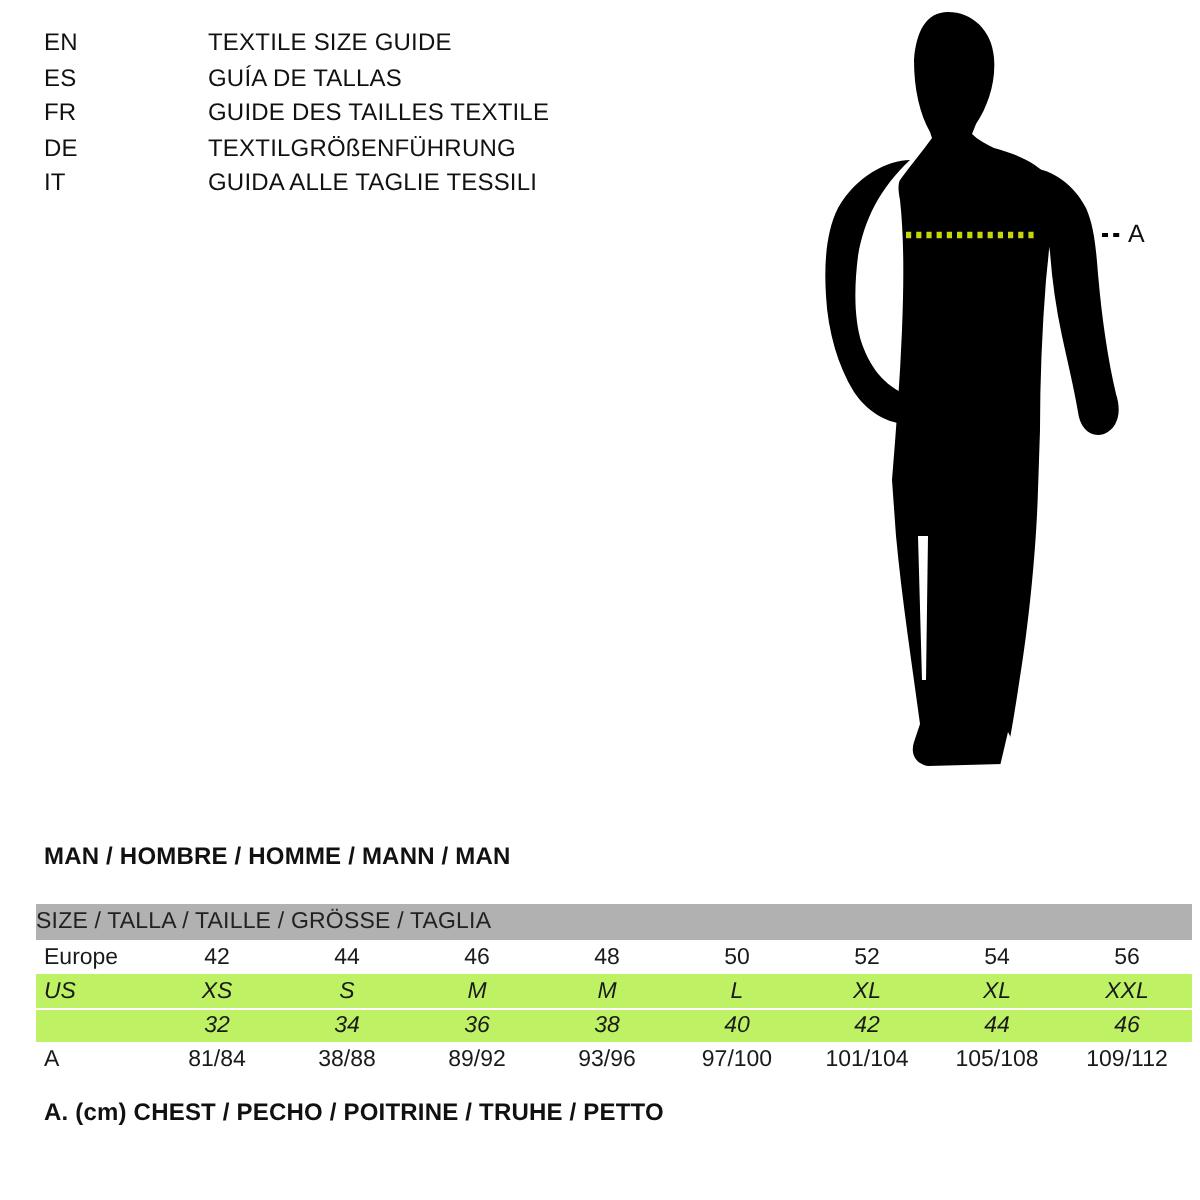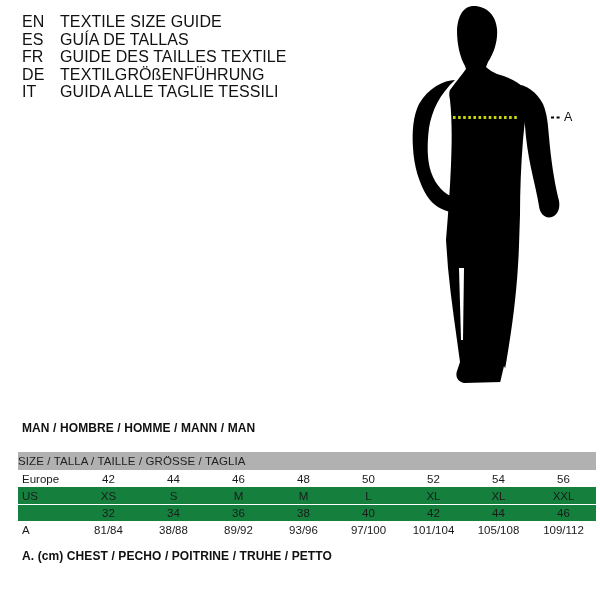--- a/index.html
+++ b/index.html
@@ -3,36 +3,36 @@
 <meta charset="utf-8">
 <style>
   html,body{margin:0;padding:0;background:#fff;}
   .stage{
     position:relative;width:600px;height:600px;background:#fff;overflow:hidden;
     font-family:"Liberation Sans","DejaVu Sans",sans-serif;color:#111;
   }
   
   .lang-block{position:absolute;left:22px;top:13px;}
   .lang-row{display:grid;grid-template-columns:38px auto;height:17.5px;line-height:17.5px;
-    font-size:16px;font-weight:400;letter-spacing:.1px;white-space:nowrap;}
+    font-size:12px;font-weight:400;letter-spacing:.1px;white-space:nowrap;gap:44px;}
   
   .garment{position:absolute;left:22px;top:108px;font-size:12.2px;font-weight:700;
     line-height:18px;letter-spacing:.1px;white-space:nowrap;}
   
   .figure-svg{position:absolute;left:0;top:0;width:600px;height:600px;}
   .a-label{position:absolute;left:564px;top:110px;font-size:12.5px;font-weight:400;}
   
   .section-title{position:absolute;left:22px;top:421px;font-size:12px;font-weight:700;
     letter-spacing:.1px;white-space:nowrap;}
   
   .size-table{position:absolute;left:18px;top:452px;width:578px;font-size:11.5px;}
   .thead{height:18px;line-height:18px;background:#b1b1b1;color:#222;
     padding-left:0;font-weight:400;letter-spacing:.1px;}
   .trow{display:grid;grid-template-columns:58px repeat(8,1fr);height:17px;align-items:center;}
-  .trow.shaded{background:#15803d;}
+  .trow.shaded{background:#bef264;font-style:italic;}
   .trow.shaded + .trow.shaded{border-top:1px solid #fff;height:16px;}
   .tlabel{text-align:left;padding-left:4px;color:#1a1a1a;}
   .tcell{text-align:center;color:#1a1a1a;}
   
   .footnote{position:absolute;left:22px;top:549px;font-size:12px;font-weight:700;
     letter-spacing:.1px;white-space:nowrap;}
 </style>
 </head>
 <body>
 

